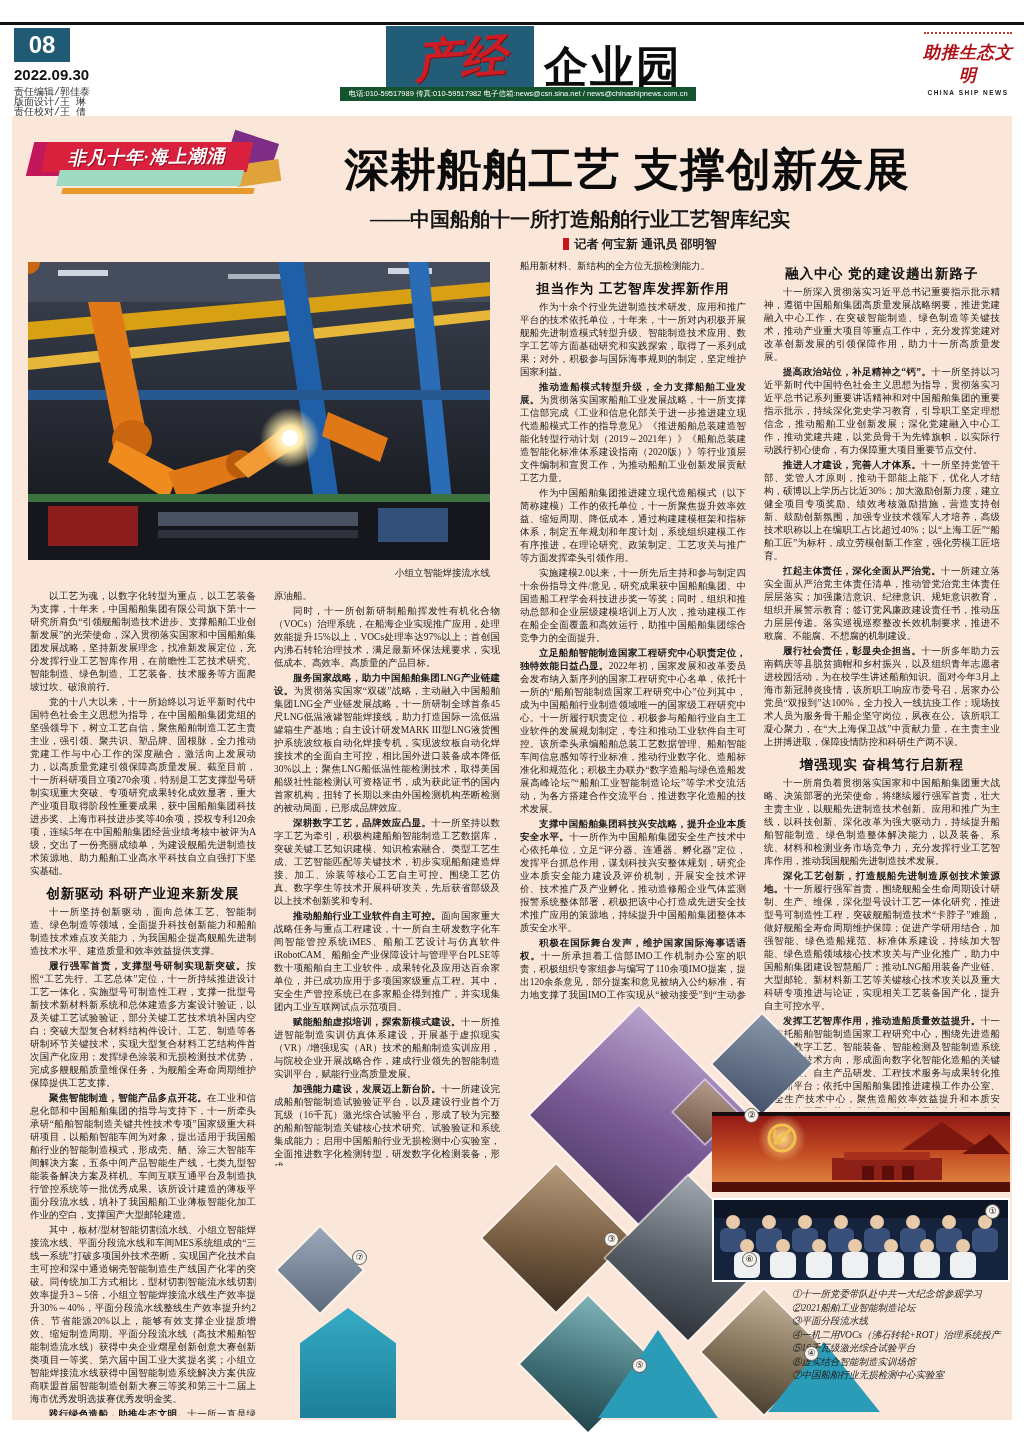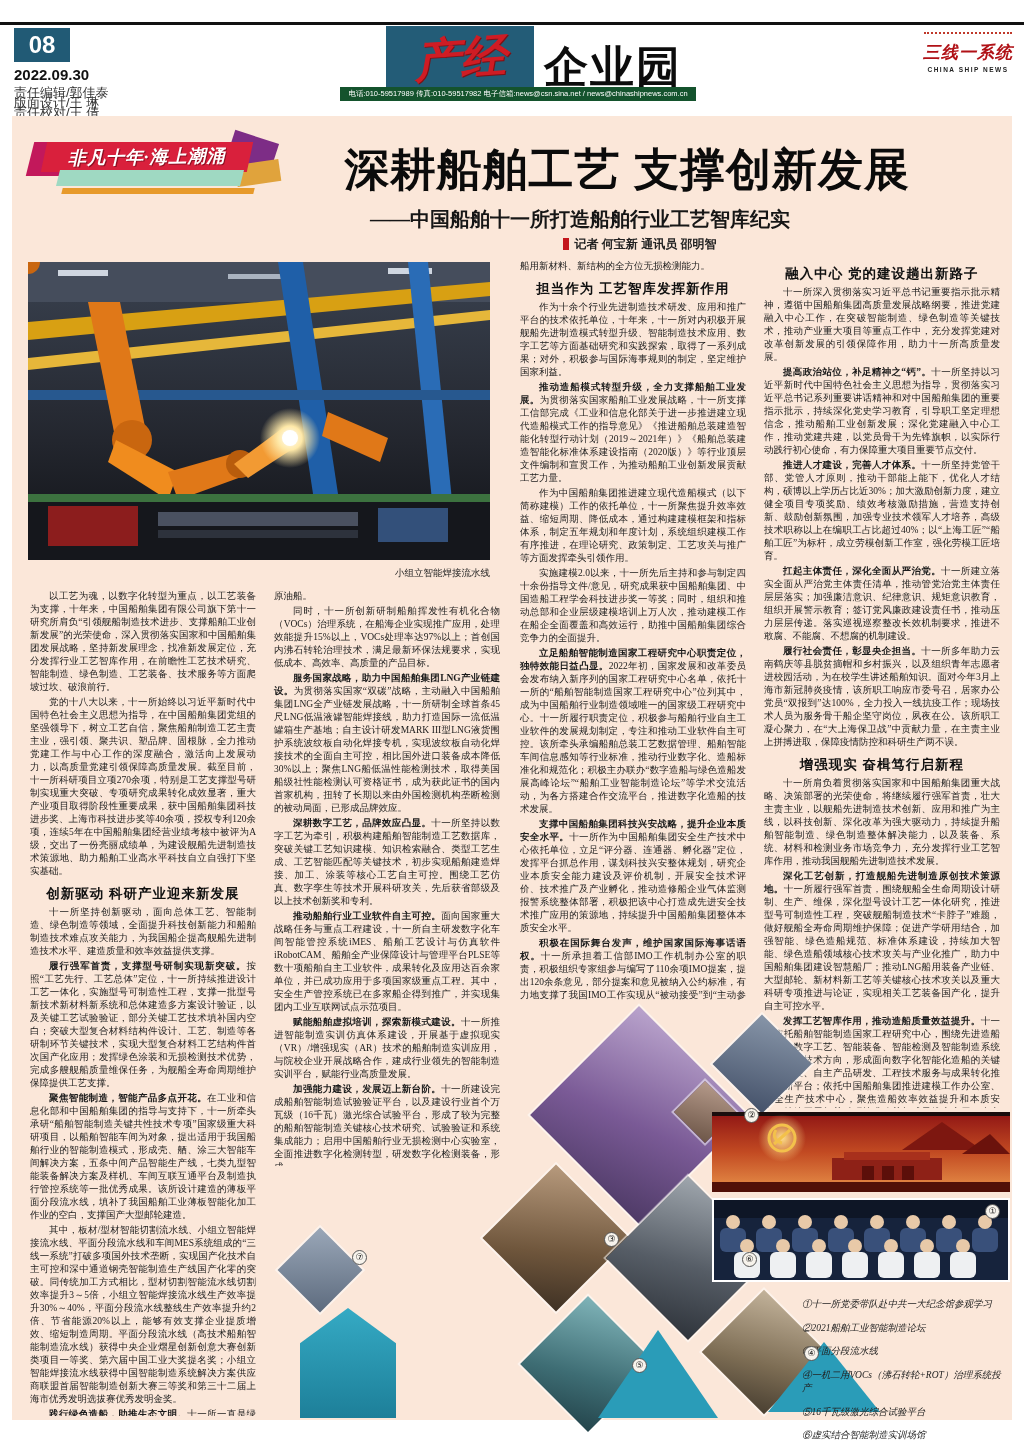--- a/index.html
+++ b/index.html
@@ -6,21 +6,21 @@
   .page{position:relative;width:1024px;height:1448px;margin:0 auto;background:#ffffff;overflow:hidden;
         font-family:"Liberation Serif","DejaVu Serif",serif;color:#1b1b1b;}
   .abs{position:absolute;}
 
   
   .top-rule{left:0;top:22px;width:1024px;height:3px;background:#111;}
   .pagenum{left:14px;top:28px;width:56px;height:34px;background:#215a75;color:#fff;
            font-family:"Liberation Sans","DejaVu Sans",sans-serif;font-weight:bold;font-size:24px;
            display:flex;align-items:center;justify-content:center;}
   .date{left:14px;top:66px;font-family:"Liberation Sans","DejaVu Sans",sans-serif;font-weight:bold;font-size:15px;color:#111;}
-  .staff{left:14px;top:88px;font-size:13px;line-height:10px;color:#333;font-family:Liberation Sans, sans-serif;}
+  .staff{left:14px;top:88px;font-size:10px;line-height:10px;color:#333;font-family:Liberation Mono, monospace;}
   .mast-box{left:386px;top:26px;width:148px;height:66px;background:#235c77;display:flex;align-items:center;justify-content:center;}
   .mast-script{font-size:46px;font-weight:900;font-style:italic;color:#cf1c24;transform:rotate(-4deg);
                font-family:"Liberation Serif","DejaVu Serif",serif;text-shadow:1px 1px 0 #7d1014;}
   .mast-rest{left:544px;top:38px;font-family:"Liberation Sans","DejaVu Sans",sans-serif;font-weight:900;
              font-size:44px;letter-spacing:2px;color:#0c0c0c;}
   .logo{left:918px;top:32px;width:100px;text-align:center;}
   .logo-tagline{height:4px;border-top:2px dotted #c0392b;margin:0 6px 3px;}
   .logo-cn{color:#b01116;font-weight:900;font-style:italic;font-size:17px;letter-spacing:1px;}
   .logo-en{font-family:"Liberation Sans","DejaVu Sans",sans-serif;font-size:6.5px;letter-spacing:1.5px;color:#222;font-weight:bold;margin-top:2px;}
   .contact{left:340px;top:87px;width:356px;height:14px;background:#14532d;color:#fff;
@@ -68,42 +68,42 @@
   
   .diamond{position:absolute;overflow:hidden;transform:rotate(45deg);box-shadow:0 0 0 2px rgba(255,255,255,.5);}
   .pent{position:absolute;clip-path:polygon(50% 0,100% 32%,100% 100%,0 100%,0 32%);}
   .tri{position:absolute;}
   .marker{position:absolute;width:13px;height:13px;border-radius:50%;background:#f7f3ec;border:1px solid #555;
           font-family:"DejaVu Sans",sans-serif;font-size:9px;line-height:13px;text-align:center;color:#222;z-index:5;}
 
   .redphoto{left:712px;top:1112px;width:298px;height:80px;}
   .groupphoto{left:712px;top:1198px;width:298px;height:84px;border:2px solid #fff;box-sizing:border-box;}
   .caps{left:792px;top:1288px;width:220px;}
-  .cap-line{margin:10px;font-style:italic;font-size:9.5px;line-height:13.5px;color:#222;}
+  .cap-line{margin:0;font-style:italic;font-size:9.5px;line-height:13.5px;color:#222;}
 </style>
 </head>
 <body>
 
 <div class="page">
 
   <div class="abs top-rule"></div>
   <div class="abs pagenum">08</div>
   <div class="abs date">2022.09.30</div>
   <div class="abs staff">
     <div>责任编辑/郭佳泰</div>
     <div>版面设计/王 琳</div>
     <div>责任校对/王 倩</div>
   </div>
   <div class="abs mast-box">
     <span class="mast-script">产经</span>
   </div>
   <div class="abs mast-rest">企业园</div>
   <div class="abs logo">
     <div class="logo-tagline"></div>
-    <div class="logo-cn">三线一系统</div>
+    <div class="logo-cn">助推生态文明</div>
     <div class="logo-en">CHINA SHIP NEWS</div>
   </div>
   <div class="abs contact">电话:010-59517989 传真:010-59517982 电子信箱:news@csn.sina.net / news@chinashipnews.com.cn</div>
 
   <div class="abs sheet"></div>
 
   <div class="abs bn-purple"></div>
   <div class="abs bn-magenta"></div>
   <div class="abs bn-gold"></div>
   <div class="abs bn-red">

